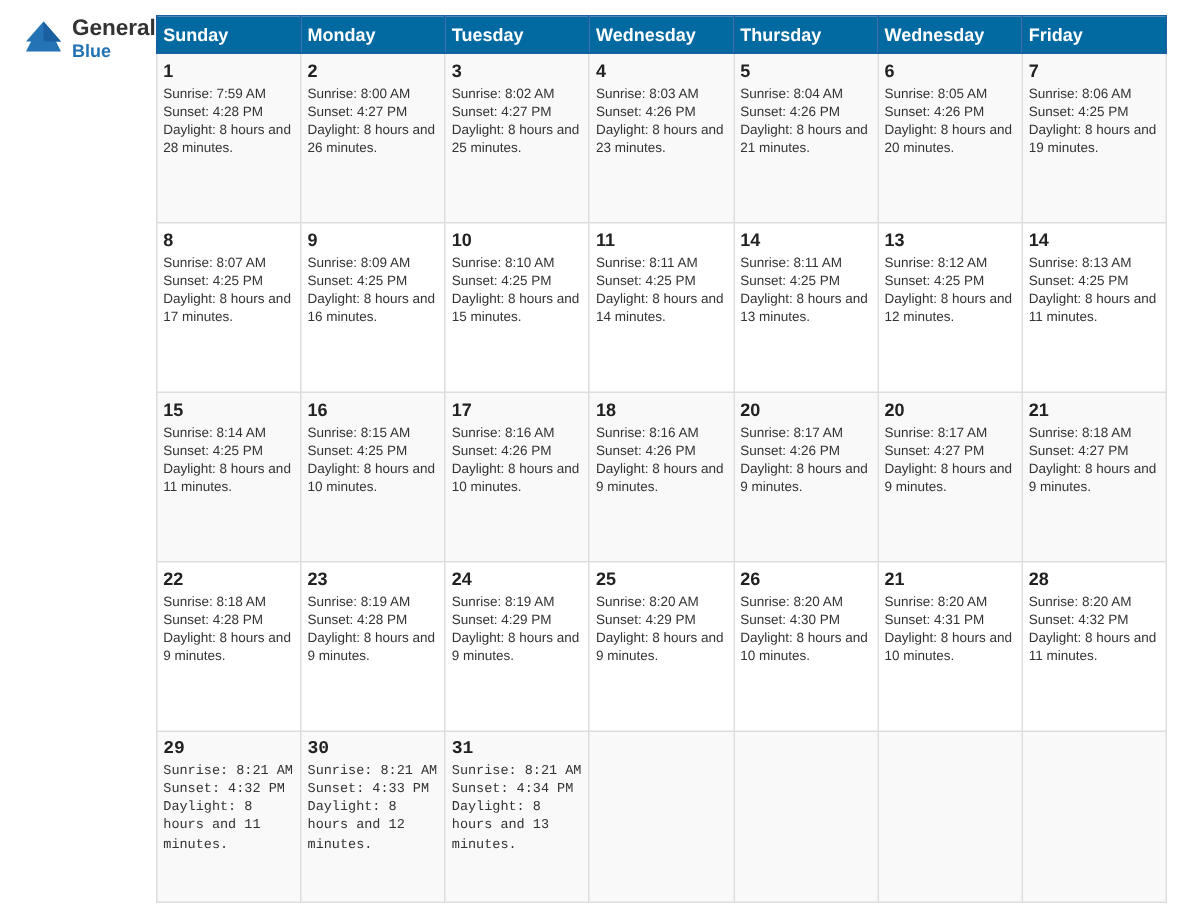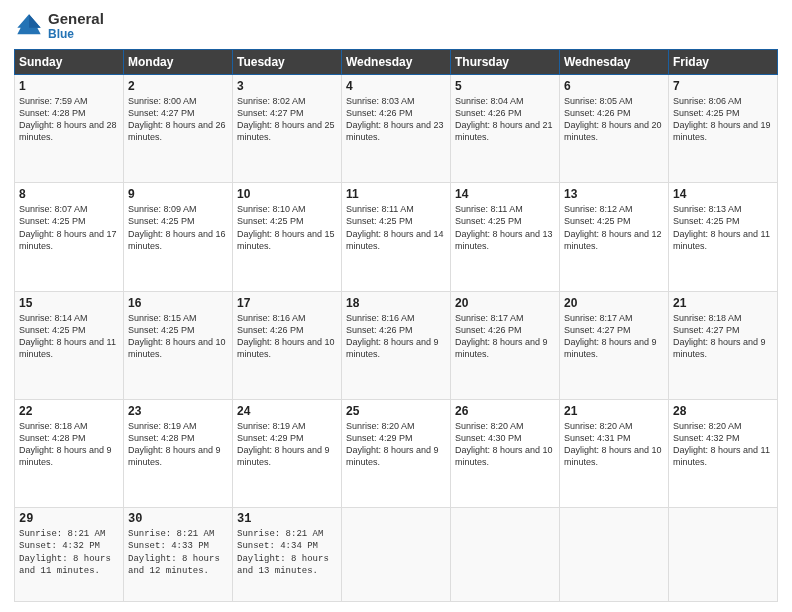--- a/index.html
+++ b/index.html
@@ -8,21 +8,21 @@
       height: 612px;
       font-family: Arial, sans-serif;
       background: #fff;
       overflow: hidden;
     }
     .container {
       width: 792px;
       height: 612px;
       padding: 10px 14px 10px 14px;
       display: flex;
-      flex-direction: column;
+      flex-direction: row;
     }
     .header {
       display: flex;
       justify-content: space-between;
       align-items: flex-start;
       margin-bottom: 8px;
     }
     .logo {
       display: flex;
       align-items: center;
@@ -47,21 +47,21 @@
       margin-top: 2px;
     }
     .calendar {
       flex: 1;
       border: 1px solid #ccc;
       border-collapse: collapse;
       width: 100%;
       table-layout: fixed;
     }
     .calendar th {
-      background: #404040;
+      background: #0369a1;
       color: #fff;
       font-size: 12px;
       font-weight: bold;
       padding: 5px 4px;
       text-align: left;
       border: 1px solid #1a5fa0;
     }
     .calendar td {
       vertical-align: top;
       font-size: 9.5px;

